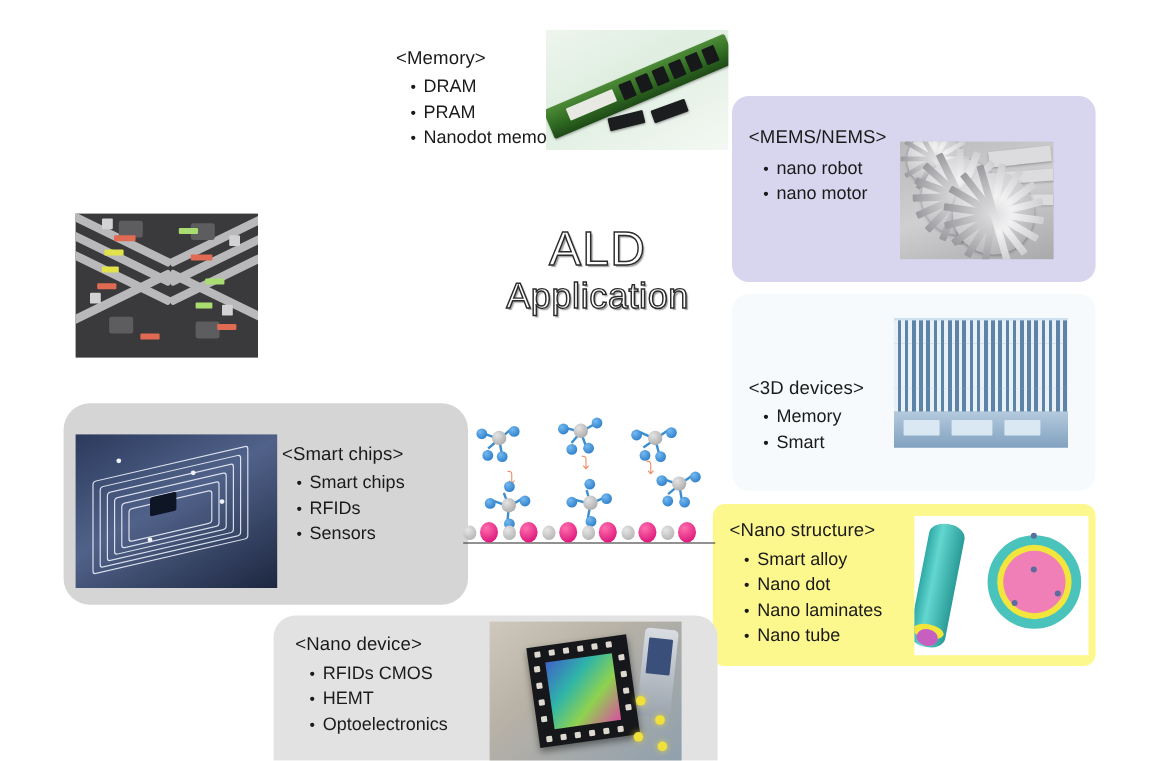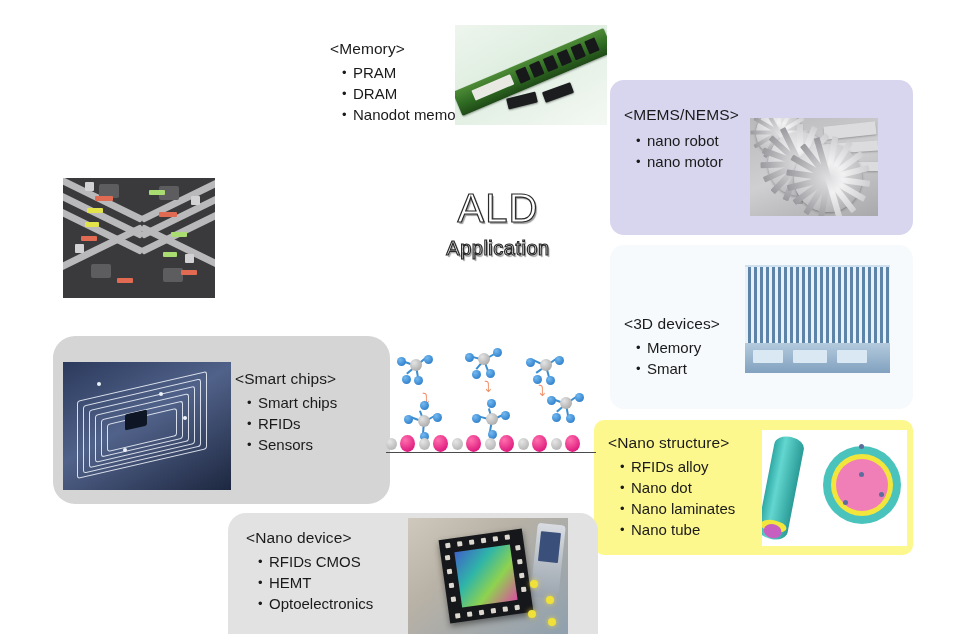--- a/index.html
+++ b/index.html
@@ -292,21 +292,21 @@
     position: absolute;
     left: 398px; top: 186px;
     width: 200px;
     text-align: center;
     color: #ffffff;
     -webkit-text-stroke: 1.2px #2b2b2b;
     text-shadow: 1.5px 1.5px 1px rgba(80,80,80,.55);
     font-family: "Liberation Sans", sans-serif;
   }
   #ald-line1 { font-size: 40px; line-height: 44px; letter-spacing: 1px; }
-  #ald-line2 { font-size: 20px; line-height: 36px; letter-spacing: .5px; }
+  #ald-line2 { font-size: 30px; line-height: 36px; letter-spacing: .5px; }
 
   
   #ald-schematic {
     position: absolute;
     left: 386px; top: 343px;
     width: 210px; height: 112px;
   }
   .mol { position: absolute; width: 40px; height: 40px; }
   .mol .center {
     position: absolute; left: 14px; top: 14px;
@@ -346,22 +346,22 @@
   }
 </style>
 </head>
 <body>
 
 <div id="canvas">
 
   <div class="panel" id="panel-memory">
     <div class="cat-title">&lt;Memory&gt;</div>
     <ul class="bullets">
+      <li>DRAM</li>
       <li>PRAM</li>
-      <li>DRAM</li>
       <li>Nanodot memory</li>
     </ul>
   </div>
 
   <div class="img" id="img-dram">
     <div class="stick">
       <div class="label"></div>
       <div class="chip" style="left:66px;"></div>
       <div class="chip" style="left:81px;"></div>
       <div class="chip" style="left:96px;"></div>
@@ -491,21 +491,21 @@
     <div class="dot" style="left:96px; top:30px;"></div>
     <div class="dot" style="left:120px; top:54px;"></div>
     <div class="dot" style="left:60px; top:86px;"></div>
     <div class="dot" style="left:34px; top:20px;"></div>
   </div>
 
   <div class="panel" id="panel-nanostruct">
     <div class="panel-text" style="left:14px; top:14px;">
       <div class="cat-title">&lt;Nano structure&gt;</div>
       <ul class="bullets">
-        <li>RFIDs alloy</li>
+        <li>Smart alloy</li>
         <li>Nano dot</li>
         <li>Nano laminates</li>
         <li>Nano tube</li>
       </ul>
     </div>
   </div>
 
   <div class="img" id="img-tube">
     <div class="cyl">
       <div class="cap-y"></div>

